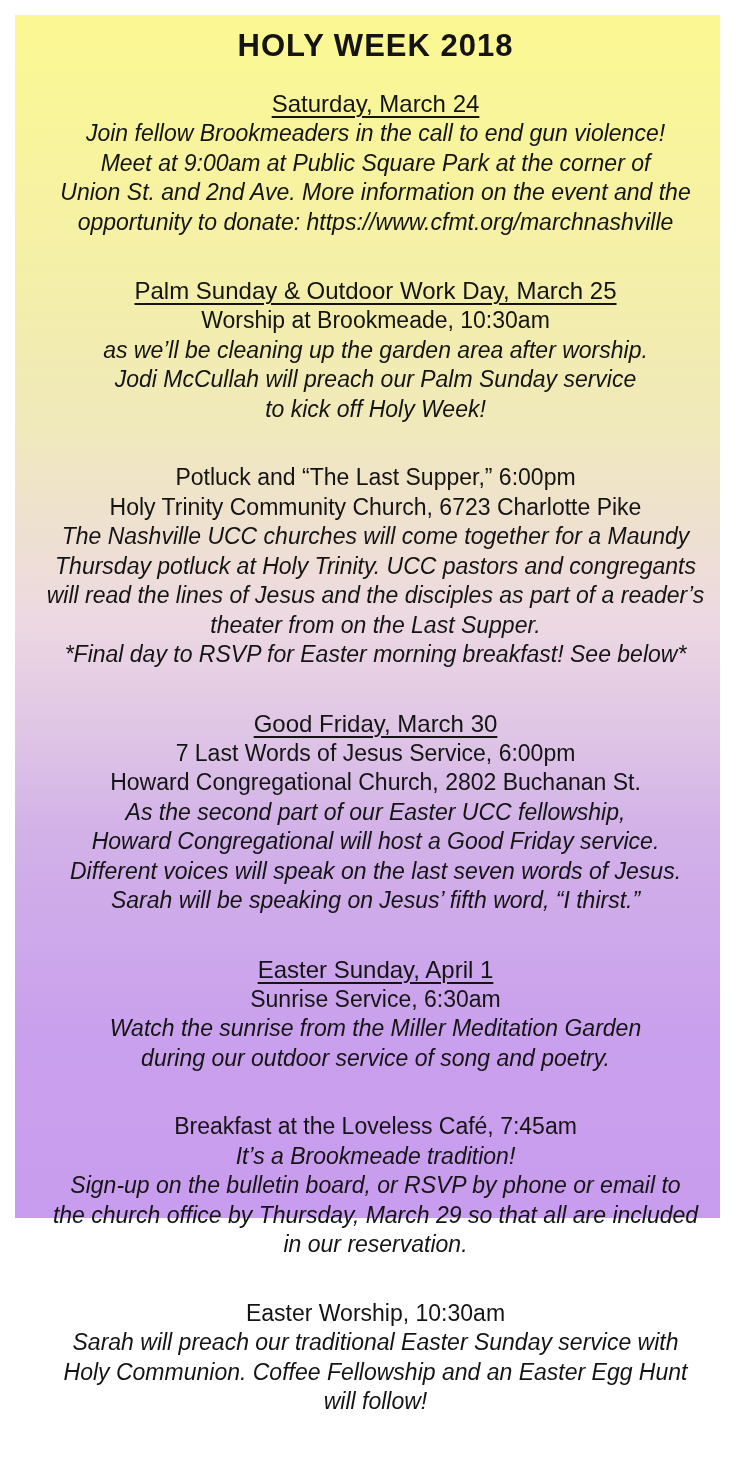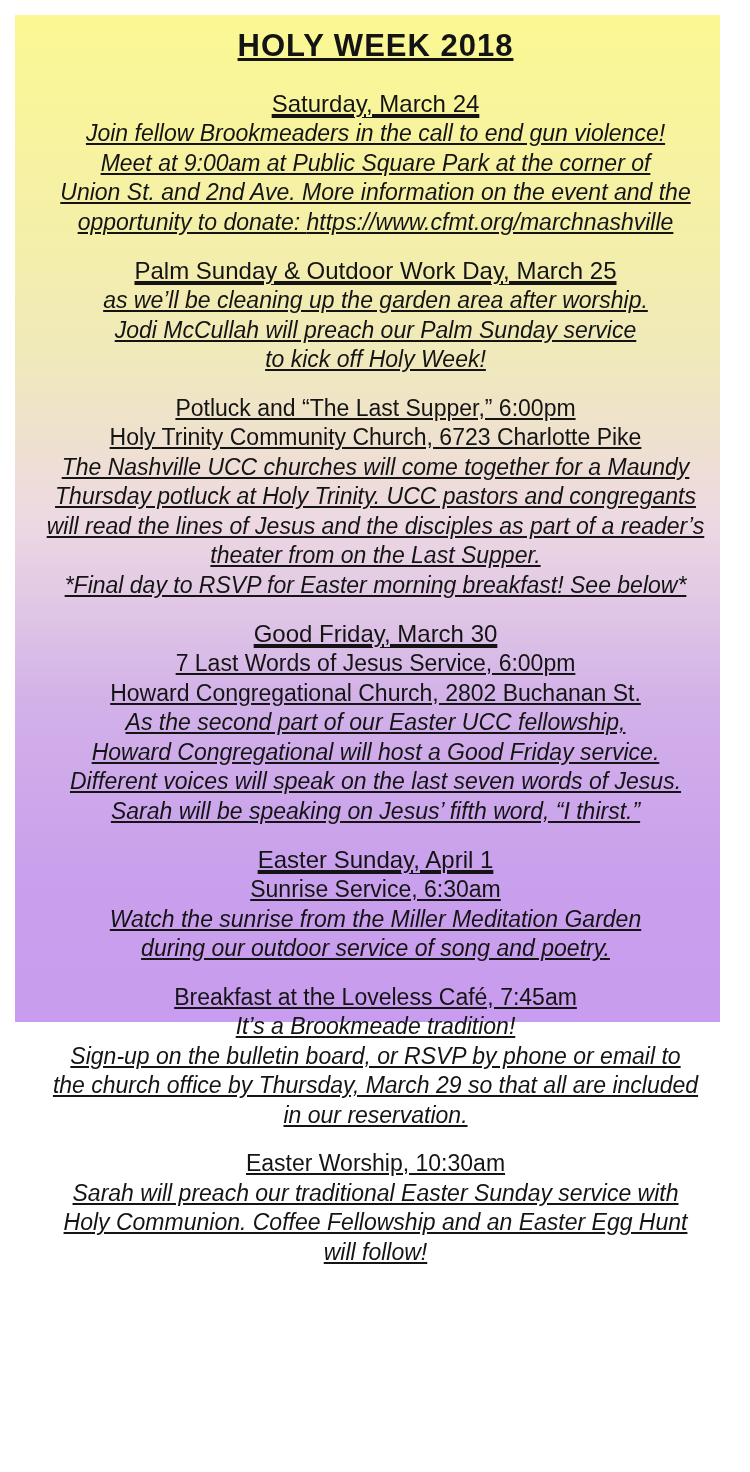--- a/index.html
+++ b/index.html
@@ -9,45 +9,44 @@
     width: 750px;
     height: 1472px;
     font-family: "Liberation Sans", sans-serif;
     overflow: hidden;
   }
   .flyer {
     position: absolute;
     left: 15px;
     top: 15px;
     width: 705px;
-    height: 1007px;
+    height: 1203px;
     background: linear-gradient(180deg,
       #fbf892 0%,
       #f4efa9 22%,
       #f0e9bb 34%,
       #edd9e2 50%,
       #ddc2e6 61%,
       #d2b1e8 68%,
       #c9a0ed 85%,
       #c89cee 100%);
     box-sizing: border-box;
     padding: 12px 4px 0 20px;
     text-align: center;
     color: #141414;
-    text-decoration: underline;
   }
   .page-title {
     font-size: 31px;
     font-weight: bold;
     letter-spacing: 1px;
     line-height: 38px;
     margin-bottom: 24px;
   }
   .event {
-    margin-top: 19px;
+    margin-top: 39px;
   }
   .event:first-of-type {
     margin-top: 8px;
   }
   .event-heading {
     font-size: 24px;
     line-height: 30px;
     text-decoration: underline;
     text-underline-offset: 4px;
     text-decoration-thickness: 1.5px;
@@ -74,20 +73,21 @@
   <div>
       <section class="event">
         <div class="event-heading">Saturday, March 24</div>
         <div class="line italic">Join fellow Brookmeaders in the call to end gun violence!</div>
         <div class="line italic">Meet at 9:00am at Public Square Park at the corner of</div>
         <div class="line italic">Union St. and 2nd Ave. More information on the event and the</div>
         <div class="line italic"><span>opportunity to donate: </span><span class="donate-link">https://www.cfmt.org/marchnashville</span></div>
       </section>
       <section class="event">
         <div class="event-heading">Palm Sunday &amp; Outdoor Work Day, March 25</div>
+        <div class="line normal">Worship at Brookmeade, 10:30am</div>
         <div class="line italic">as we’ll be cleaning up the garden area after worship.</div>
         <div class="line italic">Jodi McCullah will preach our Palm Sunday service</div>
         <div class="line italic">to kick off Holy Week!</div>
       </section>
       <section class="event">
         <div class="line normal">Potluck and “The Last Supper,” 6:00pm</div>
         <div class="line normal">Holy Trinity Community Church, 6723 Charlotte Pike</div>
         <div class="line italic">The Nashville UCC churches will come together for a Maundy</div>
         <div class="line italic">Thursday potluck at Holy Trinity. UCC pastors and congregants</div>
         <div class="line italic">will read the lines of Jesus and the disciples as part of a reader’s</div>

